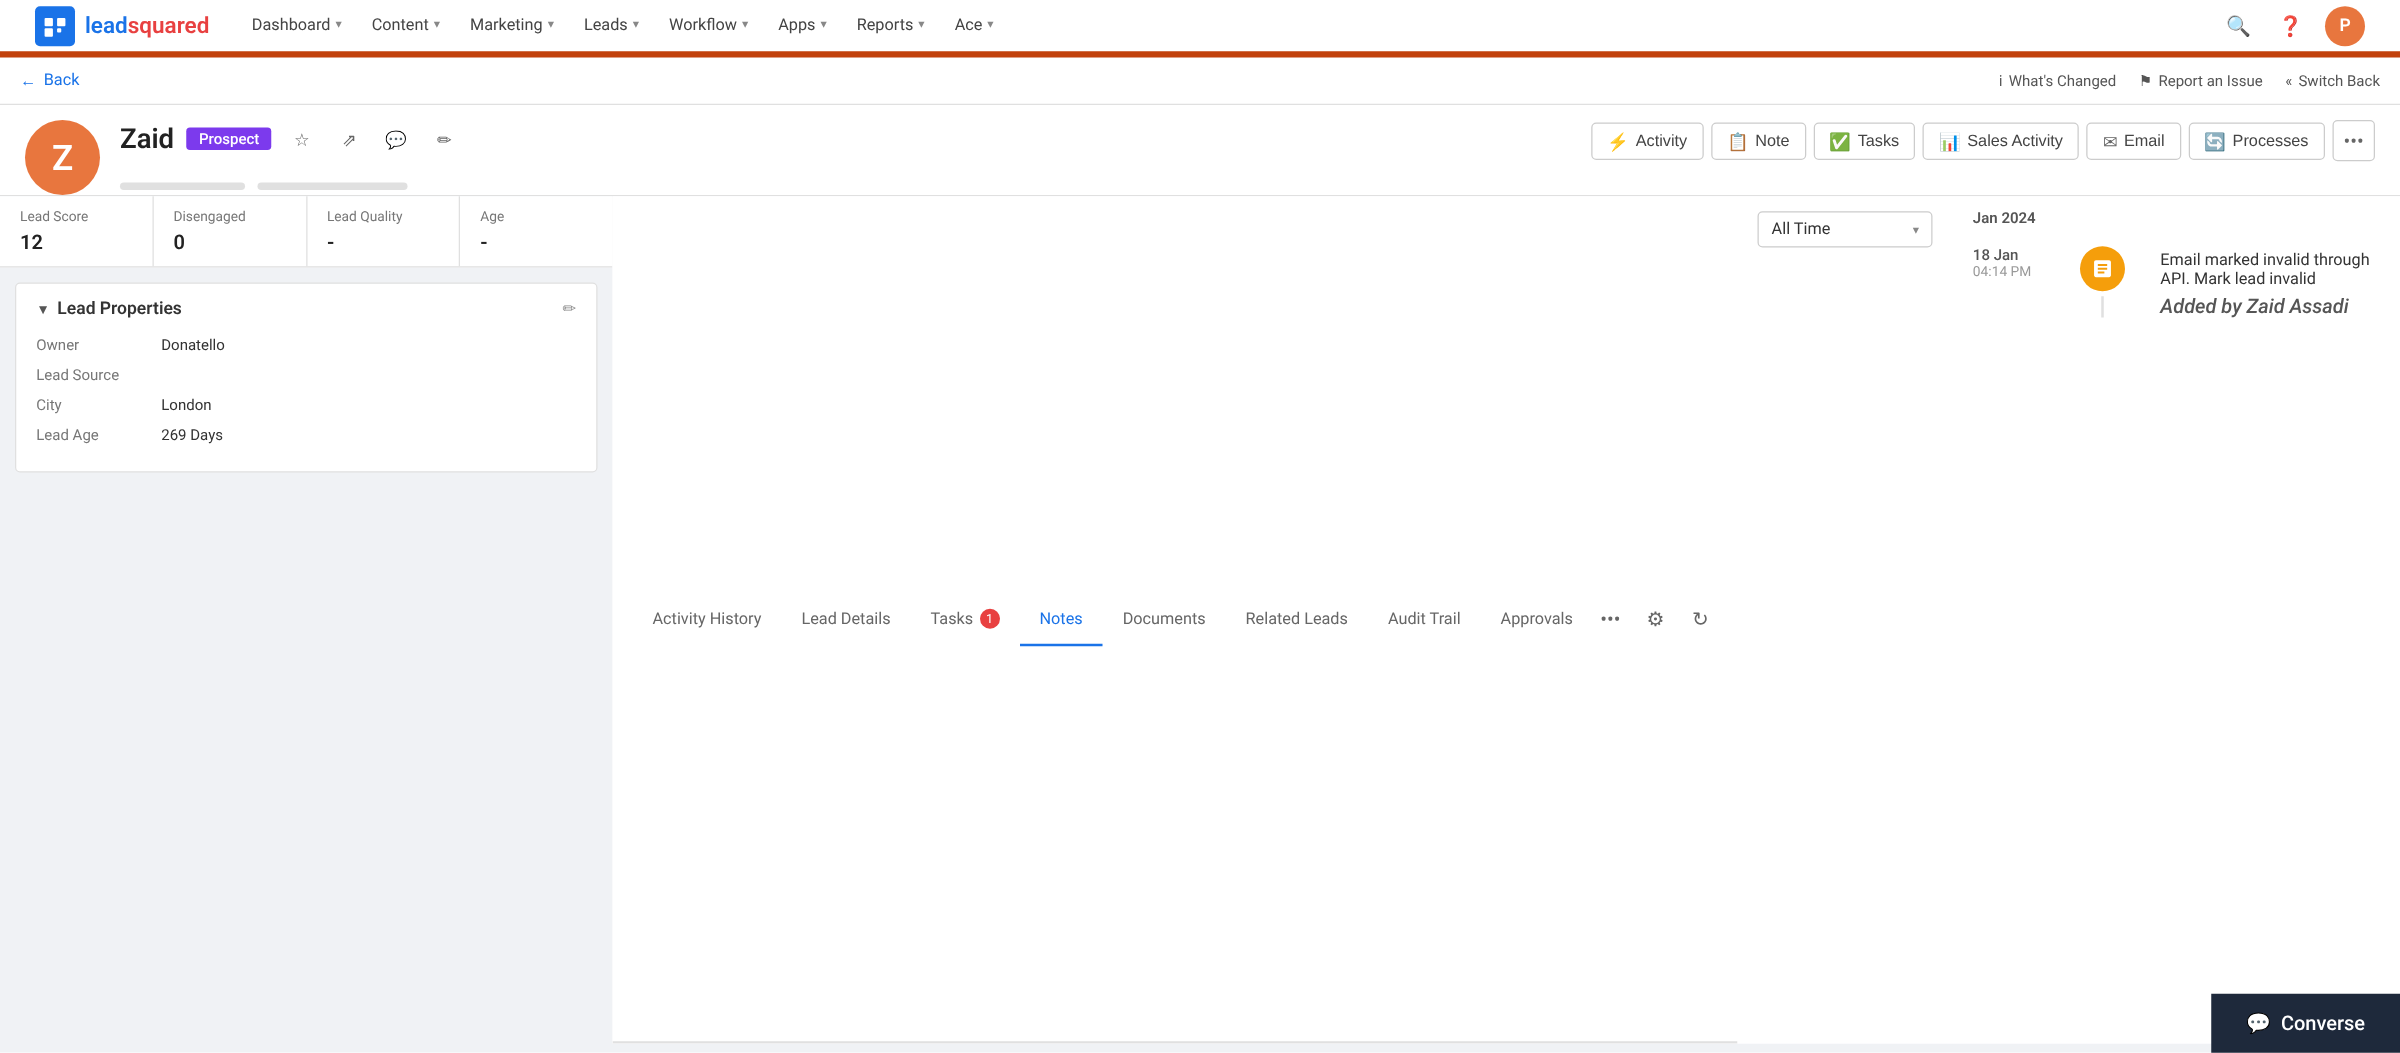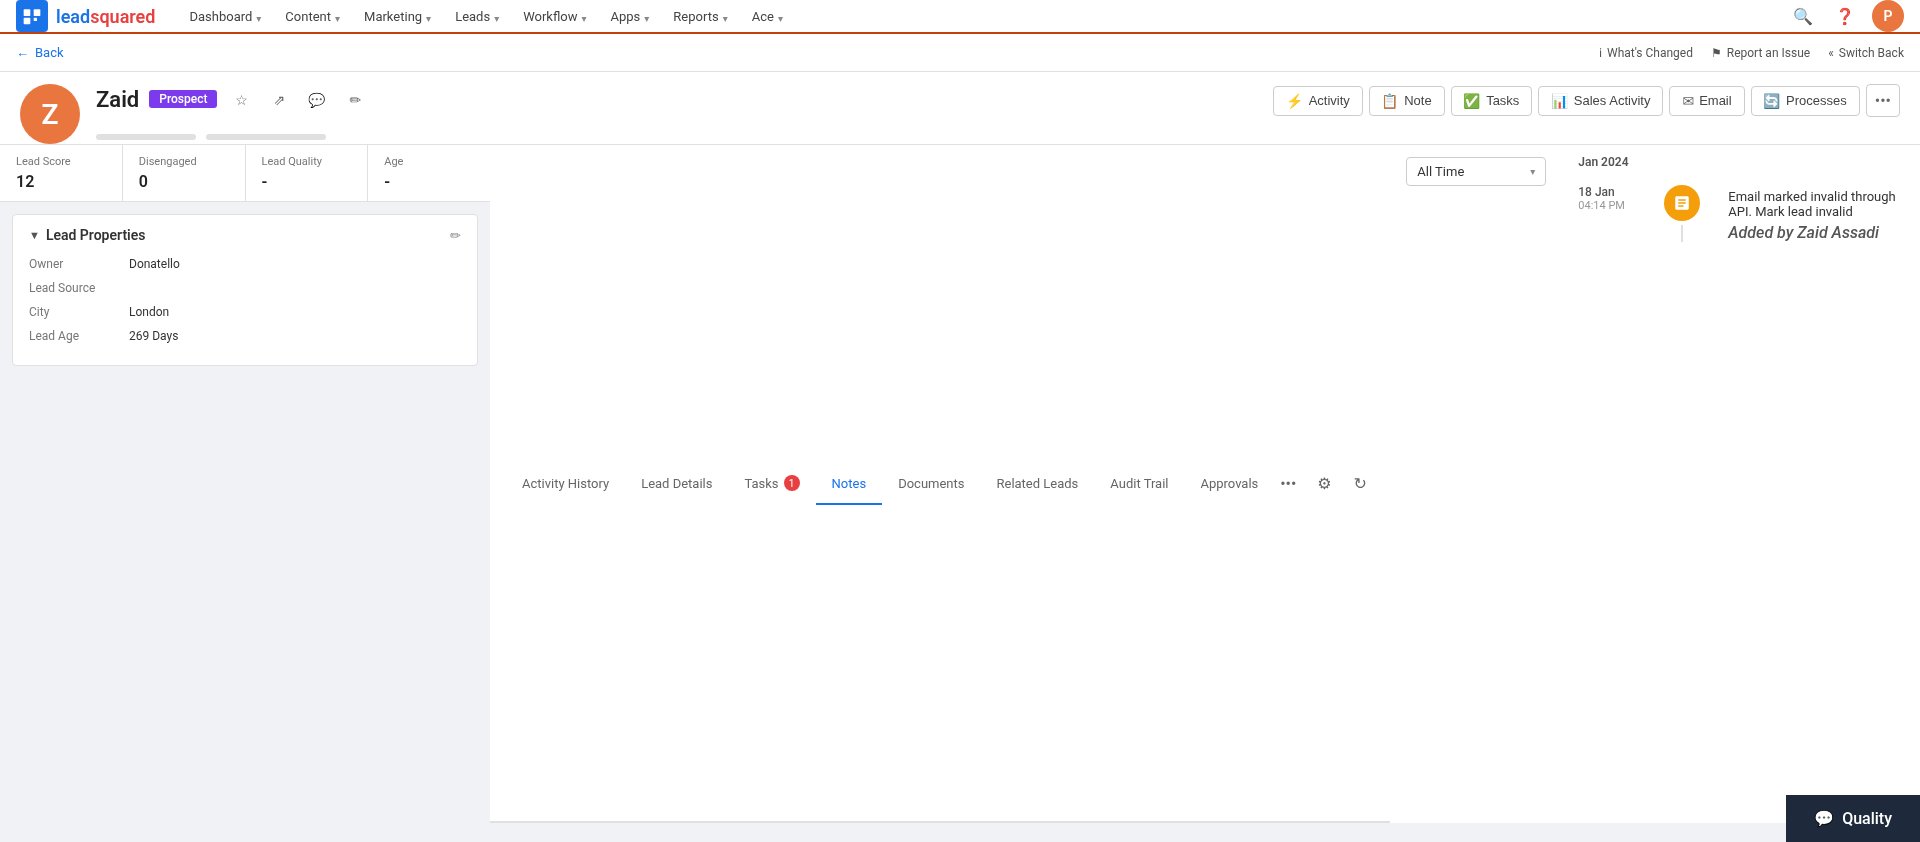--- a/index.html
+++ b/index.html
@@ -1,25 +1,25 @@
 <!DOCTYPE html>
 <html><head>
   <meta charset="utf-8">
   <style>
     * { box-sizing: border-box; margin: 0; padding: 0; }
     body { font-family: -apple-system, BlinkMacSystemFont, 'Segoe UI', Roboto, Arial, sans-serif; font-size: 13px; background: #f0f2f5; color: #333; }
 
     
     .top-nav {
       background: #fff;
-      border-bottom: 2px solid #c2410c;
-      display: flex;
-      align-items: center;
-      height: 34px;
-      padding: 0 16px;
+      border-bottom: 5px solid #c2410c;
+      display: flex;
+      align-items: center;
+      height: 46px;
+      padding: 0 28px;
       position: relative;
       z-index: 100;
     }
     .logo {
       display: flex;
       align-items: center;
       margin-right: 24px;
     }
     .logo-icon {
       width: 32px;
@@ -40,21 +40,21 @@
       gap: 4px;
       flex: 1;
     }
     .nav-item {
       padding: 6px 10px;
       font-size: 13px;
       color: #444;
       cursor: pointer;
       border-radius: 4px;
       display: flex;
-      align-items: flex-end;
+      align-items: flex-start;
       gap: 4px;
       white-space: nowrap;
     }
     .nav-item .caret { font-size: 10px; color: #888; }
     .nav-right {
       display: flex;
       align-items: center;
       gap: 12px;
     }
     .nav-icon-btn {
@@ -695,14 +695,14 @@
             <span style="color:#555;font-weight:500;">Zaid Assadi</span>
           </div>
         </div>
       </div>
     </div>
   </div>
 </div>
 
 <div class="converse-btn">
   <span>💬</span>
-  <span>Quality</span>
+  <span>Converse</span>
 </div>
 
 </body></html>

